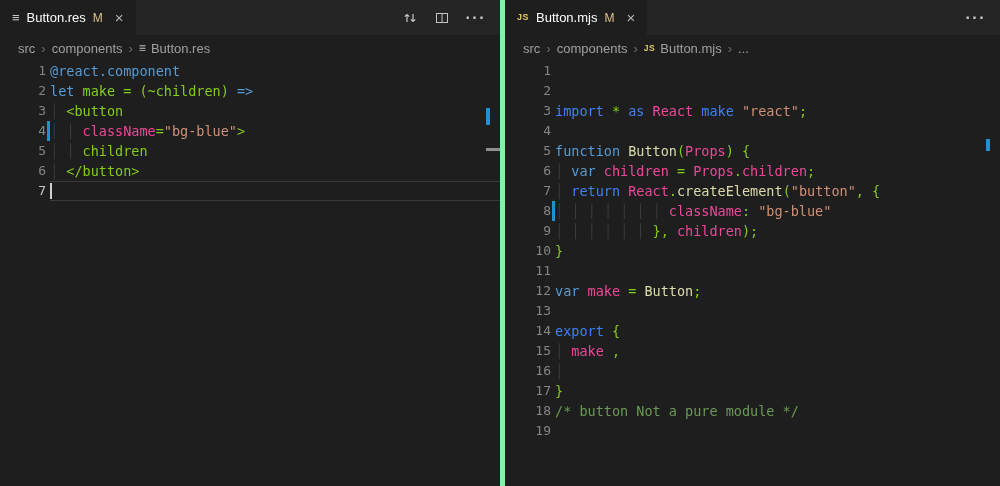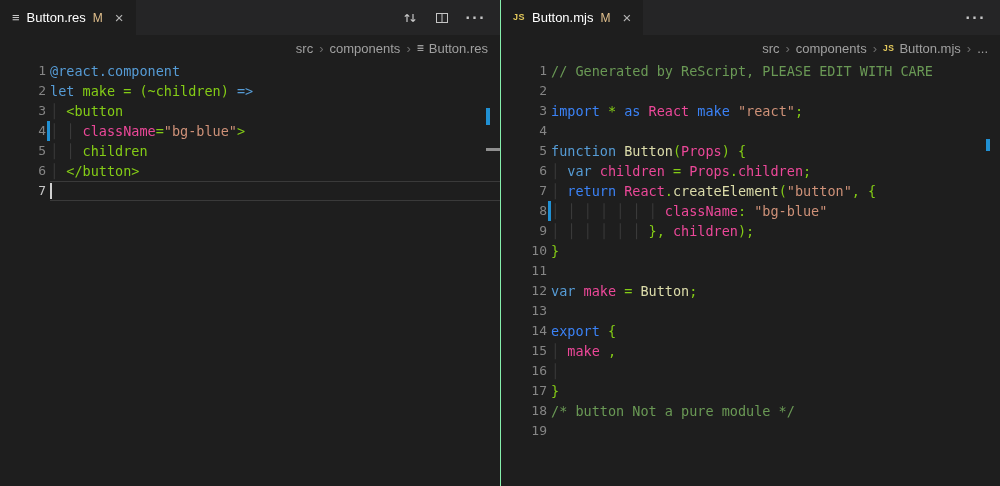--- a/index.html
+++ b/index.html
@@ -1,36 +1,36 @@
 <!DOCTYPE html>
 <html><head>
 <meta charset="utf-8">
 <style>
   * { margin:0; padding:0; box-sizing:border-box; }
   html,body { background:#1e1e1e; }
   body { font-family:"Liberation Sans", sans-serif; }
 
   .window { width:1000px; height:486px; display:flex; background:#1e1e1e; overflow:hidden; }
   .pane { flex:0 0 500px; height:100%; display:flex; flex-direction:column; position:relative; }
-  .pane + .pane { border-left:1px solid #86efac; }
+  .pane + .pane { border-left:5px solid #86efac; }
 
   
   .tabbar { height:35px; background:#252526; display:flex; flex:none; align-items:stretch; }
   .tab { display:flex; align-items:center; gap:7px; padding:0 12px; background:#1e1e1e; cursor:pointer; }
   .tab-icon { color:#c8c8c8; font-size:13px; line-height:1; }
   .js-chip { color:#e3c95c; font-size:9px; font-weight:bold; letter-spacing:.5px; }
   .tab-title { color:#ffffff; font-size:13px; }
   .tab-git { color:#e2c08d; font-size:12px; }
   .tab-close { color:#b6b6b6; font-size:15px; margin-left:5px; line-height:1; }
   .tab-actions { margin-left:auto; display:flex; align-items:center; gap:16px; padding:0 14px; }
   .action { display:flex; align-items:center; color:#c5c5c5; cursor:pointer; }
   .ellipsis { font-size:16px; font-weight:bold; letter-spacing:1.5px; color:#c5c5c5; }
 
   
-  .breadcrumbs { height:26px; display:flex; align-items:center; padding:0 12px; font-size:13px; color:#a0a0a0; flex:none;justify-content:flex-end; }
+  .breadcrumbs { height:26px; display:flex; align-items:center; padding:0 18px; font-size:13px; color:#a0a0a0; flex:none; }
   .crumb-item { display:inline-flex; align-items:center; cursor:pointer; }
   .crumb-sep { color:#6c6c6c; margin:0 6px; font-size:13px; }
   .bc-ico { color:#c0c0c0; margin-right:5px; font-size:12px; }
   .bc-js { color:#e3c95c; font-size:8.5px; font-weight:bold; margin-right:5px; letter-spacing:.5px; }
 
   
   .editor { flex:1; position:relative; overflow:hidden;
             font-family:"DejaVu Sans Mono","Liberation Mono",monospace; font-size:13.5px; }
   .line { display:flex; height:20px; line-height:20px; position:relative; }
   .ln { width:46px; text-align:right; color:#858585; flex:none; font-size:13px; }
@@ -160,21 +160,20 @@
         </span>
         <span class="crumb-sep">›</span>
         <span class="crumb-item">
           <span>...</span>
         </span>
       </div>
     <div class="editor">
       <div class="ovr-mark" style="right:10px; top:78px; width:4px; height:12px; background:#2090d3;"></div>
     <div class="line">
           <span class="ln">1</span>
-          <span class="body"><span class="tk-com">// Generated by ReScript, PLEASE EDIT WITH CARE</span></span>
         </div>
         <div class="line">
           <span class="ln">2</span>
           <span class="body"></span>
         </div>
         <div class="line">
           <span class="ln">3</span>
           <span class="body"><span class="tk-ctrl">import</span><span class="tk-pln"> * </span><span class="tk-ctrl">as</span><span class="tk-var"> React </span><span class="tk-ctrl">make</span><span class="tk-str"> "react"</span><span class="tk-pln">;</span></span>
         </div>
         <div class="line">

